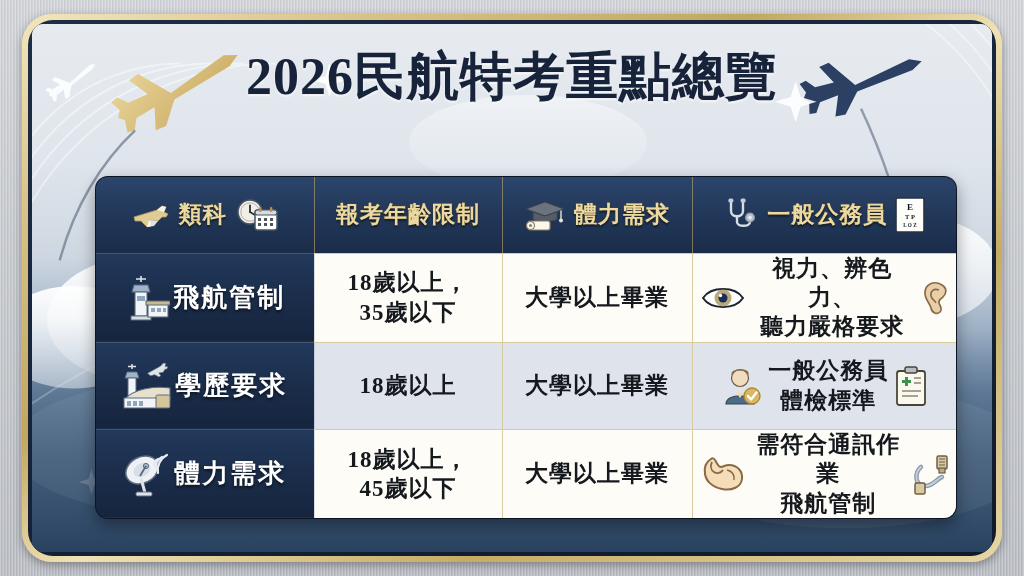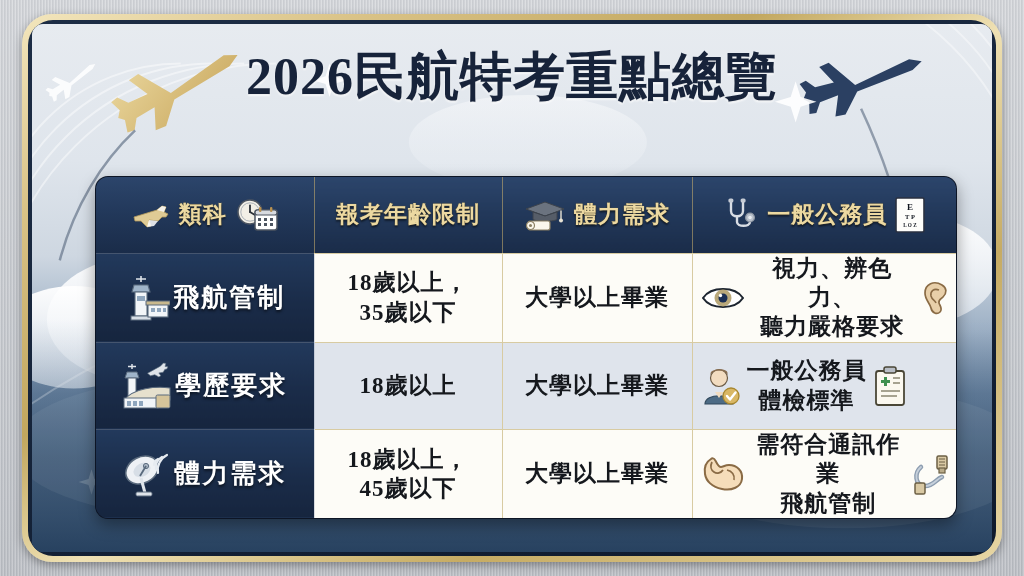--- a/index.html
+++ b/index.html
@@ -166,21 +166,21 @@
 
   .cell-text {
     font-family: "Liberation Serif", "DejaVu Serif", serif;
     font-weight: 700;
     font-size: 23px;
     color: #15181d;
     line-height: 1.28;
     letter-spacing: 1px;
     text-align: center;
   }
-  .phys-inner { display: flex; align-items: center; justify-content: flex-start; gap: 6px; }
+  .phys-inner { display: flex; align-items: center; justify-content: center; gap: 6px; }
   .phys-text { text-align: center; white-space: pre-line; }
 
   
   .footnote {
     position: absolute;
     left: 0; right: 0;
     top: 505px;
     text-align: center;
     z-index: 6;
     font-family: "Liberation Serif", "DejaVu Serif", serif;

